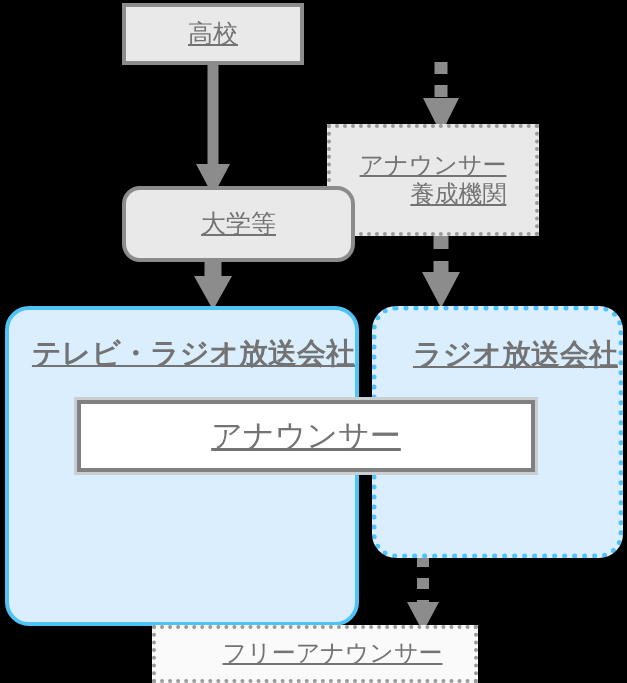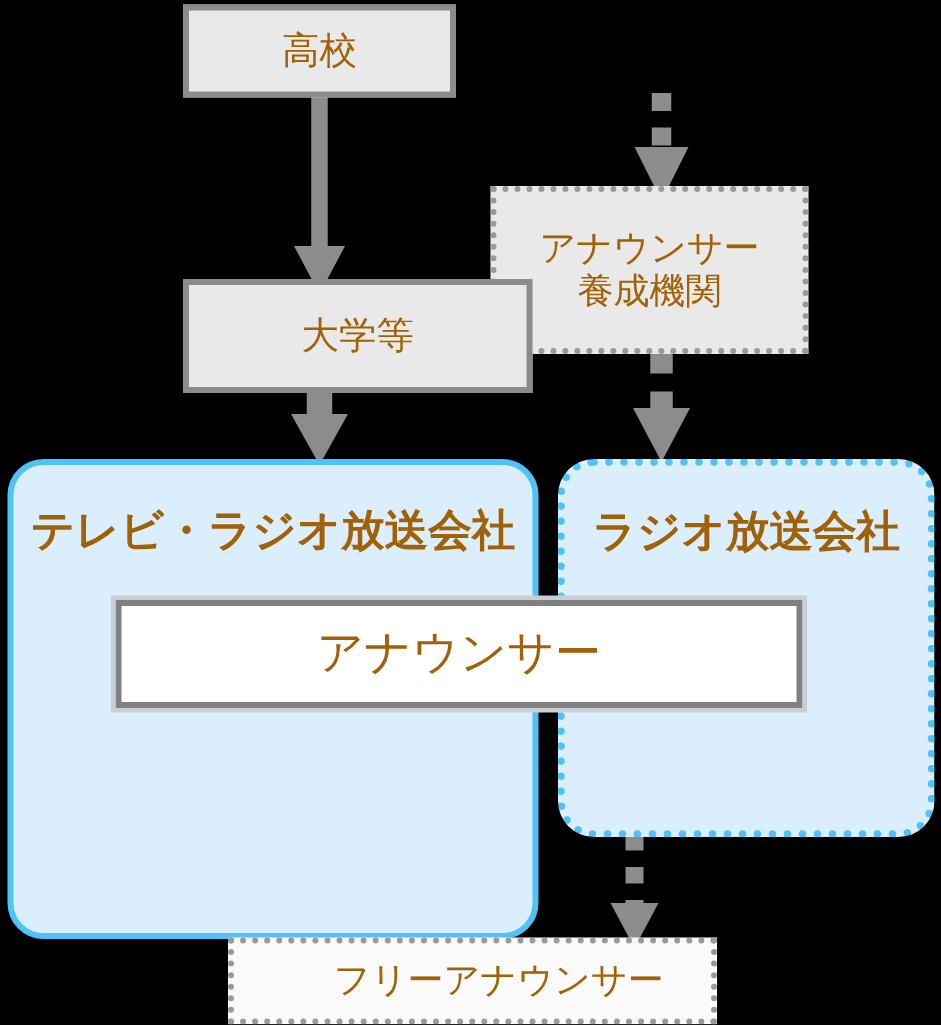--- a/index.html
+++ b/index.html
@@ -15,25 +15,26 @@
     width: 627px;
     height: 683px;
     background: #000000;
     overflow: hidden;
   }
 
   
   .node-label {
     position: relative;
     z-index: 3;
-    text-align: center;
+    text-align: right;
     line-height: 1.22;
-    color: #a16207;
+    color: #737373;
     white-space: pre-line;
     pointer-events: none;
+    text-decoration: underline;
   }
 
   
   .box {
     position: absolute;
     box-sizing: border-box;
     display: flex;
     align-items: center;
     justify-content: center;
     background: #e9e9e9;
@@ -145,21 +146,21 @@
   <div class="box" style="left:122px; top:3px; width:182px; height:62px;">
     <span class="node-label fs-25">高校</span>
   </div>
 
 
   <div class="box dotted" style="left:327px; top:124px; width:212px; height:112px;">
     <span class="node-label fs-24">アナウンサー
 養成機関</span>
   </div>
 
-  <div class="box" style="left:122px; top:186px; width:233px; height:76px;">
+  <div class="box" style="left:122px; top:186px; width:233px; height:76px;border-radius:18px;">
     <span class="node-label fs-25">大学等</span>
   </div>
 
   <div class="bluebox" style="left:5px; top:306px; width:354px; height:320px;padding-left:24px;">
     <span class="node-label fs-29">テレビ・ラジオ放送会社</span>
   </div>
 
   <div class="bluebox dotted" style="left:372px; top:306px; width:251px; height:252px;">
     <span class="node-label fs-29">ラジオ放送会社</span>
   </div>

